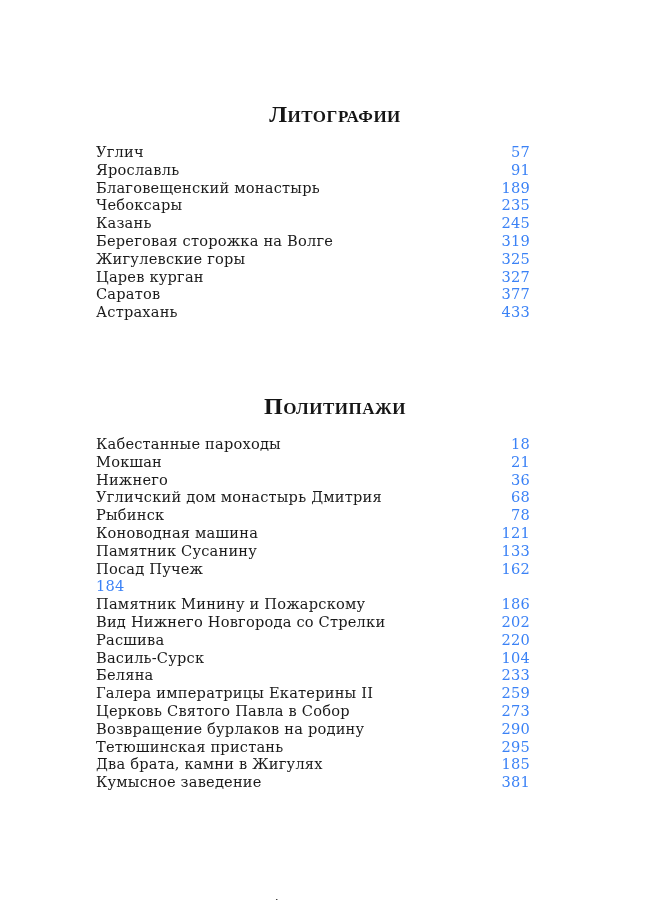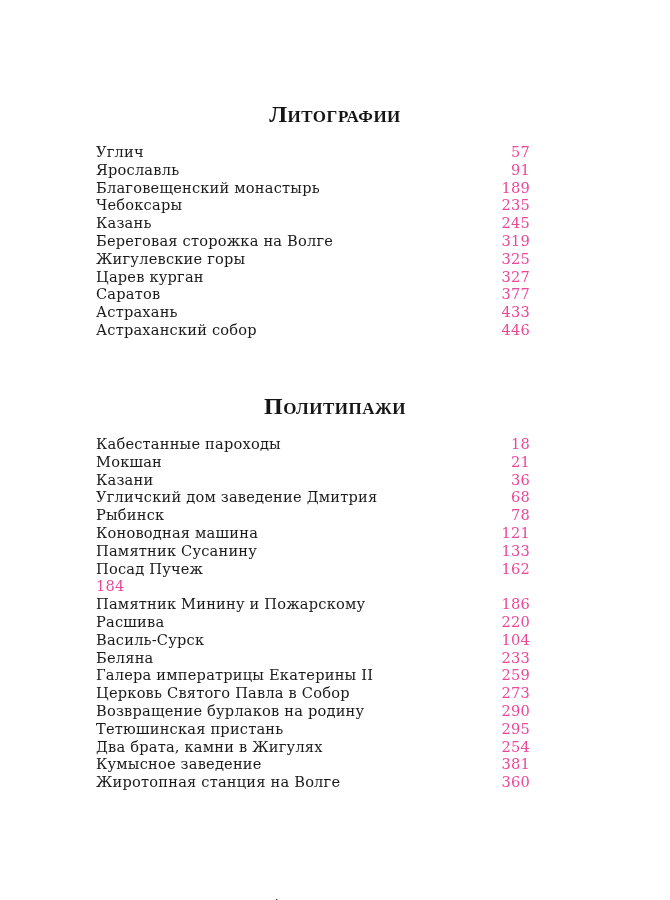--- a/index.html
+++ b/index.html
@@ -53,21 +53,21 @@
       display: flex;
       justify-content: space-between;
       align-items: baseline;
       height: 17.8px;
       line-height: 17.8px;
       font-size: 14.6px;
       letter-spacing: 0.2px;
       white-space: nowrap;
     }
     .toc-label { color: #1a1a1a; }
-    .toc-page { color: #ec4899; text-align: right; }
+    .toc-page { color: #3b82f6; text-align: right; }
 
     .folio {
       position: absolute;
       top: 896px;
       left: 0;
       width: 546px;
       text-align: center;
       font-family: "Liberation Serif", "DejaVu Serif", serif;
       font-size: 15px;
       color: #222;
@@ -113,42 +113,38 @@
         <span class="toc-page">327</span>
       </li>
       <li class="toc-row">
         <span class="toc-label">Саратов</span>
         <span class="toc-page">377</span>
       </li>
       <li class="toc-row">
         <span class="toc-label">Астрахань</span>
         <span class="toc-page">433</span>
       </li>
-      <li class="toc-row">
-        <span class="toc-label">Астраханский собор</span>
-        <span class="toc-page">446</span>
-      </li>
     </ul>
 
   <h2 class="section-title" id="title-poli">Политипажи</h2>
   <ul class="toc-list" id="list-poli">
       <li class="toc-row">
         <span class="toc-label">Кабестанные пароходы</span>
         <span class="toc-page">18</span>
       </li>
       <li class="toc-row">
         <span class="toc-label">Мокшан</span>
         <span class="toc-page">21</span>
       </li>
       <li class="toc-row">
-        <span class="toc-label">Казани</span>
+        <span class="toc-label">Нижнего</span>
         <span class="toc-page">36</span>
       </li>
       <li class="toc-row">
-        <span class="toc-label">Угличский дом заведение Дмитрия</span>
+        <span class="toc-label">Угличский дом монастырь Дмитрия</span>
         <span class="toc-page">68</span>
       </li>
       <li class="toc-row">
         <span class="toc-label">Рыбинск</span>
         <span class="toc-page">78</span>
       </li>
       <li class="toc-row">
         <span class="toc-label">Коноводная машина</span>
         <span class="toc-page">121</span>
       </li>
@@ -161,20 +157,24 @@
         <span class="toc-page">162</span>
       </li>
       <li class="toc-row">
         <span class="toc-page">184</span>
       </li>
       <li class="toc-row">
         <span class="toc-label">Памятник Минину и Пожарскому</span>
         <span class="toc-page">186</span>
       </li>
       <li class="toc-row">
+        <span class="toc-label">Вид Нижнего Новгорода со Стрелки</span>
+        <span class="toc-page">202</span>
+      </li>
+      <li class="toc-row">
         <span class="toc-label">Расшива</span>
         <span class="toc-page">220</span>
       </li>
       <li class="toc-row">
         <span class="toc-label">Василь-Сурск</span>
         <span class="toc-page">104</span>
       </li>
       <li class="toc-row">
         <span class="toc-label">Беляна</span>
         <span class="toc-page">233</span>
@@ -190,27 +190,23 @@
       <li class="toc-row">
         <span class="toc-label">Возвращение бурлаков на родину</span>
         <span class="toc-page">290</span>
       </li>
       <li class="toc-row">
         <span class="toc-label">Тетюшинская пристань</span>
         <span class="toc-page">295</span>
       </li>
       <li class="toc-row">
         <span class="toc-label">Два брата, камни в Жигулях</span>
-        <span class="toc-page">254</span>
+        <span class="toc-page">185</span>
       </li>
       <li class="toc-row">
         <span class="toc-label">Кумысное заведение</span>
         <span class="toc-page">381</span>
       </li>
-      <li class="toc-row">
-        <span class="toc-label">Жиротопная станция на Волге</span>
-        <span class="toc-page">360</span>
-      </li>
     </ul>
 
   <div class="folio">— vi —</div>
 
 </div>
 
 </body></html>

